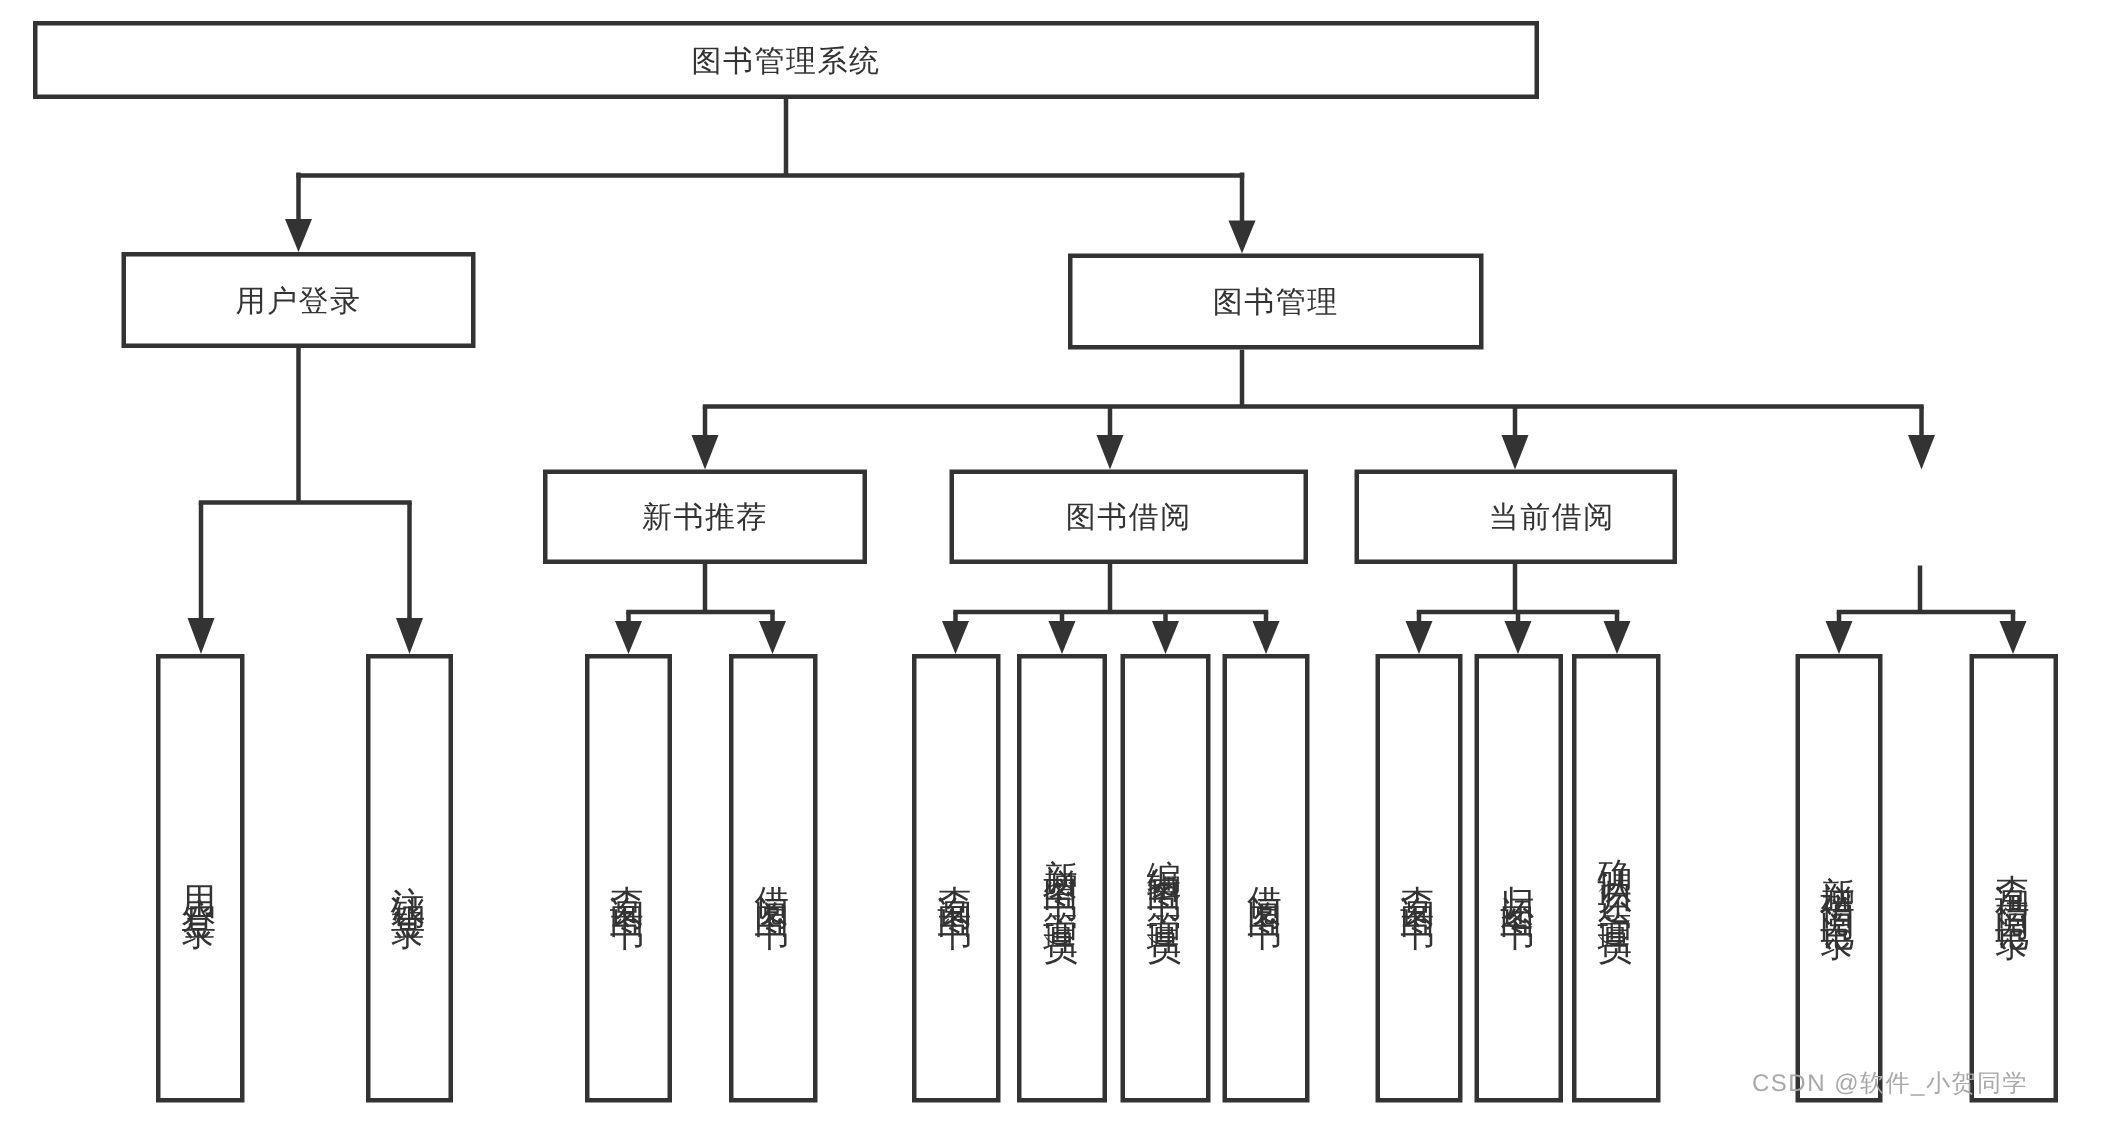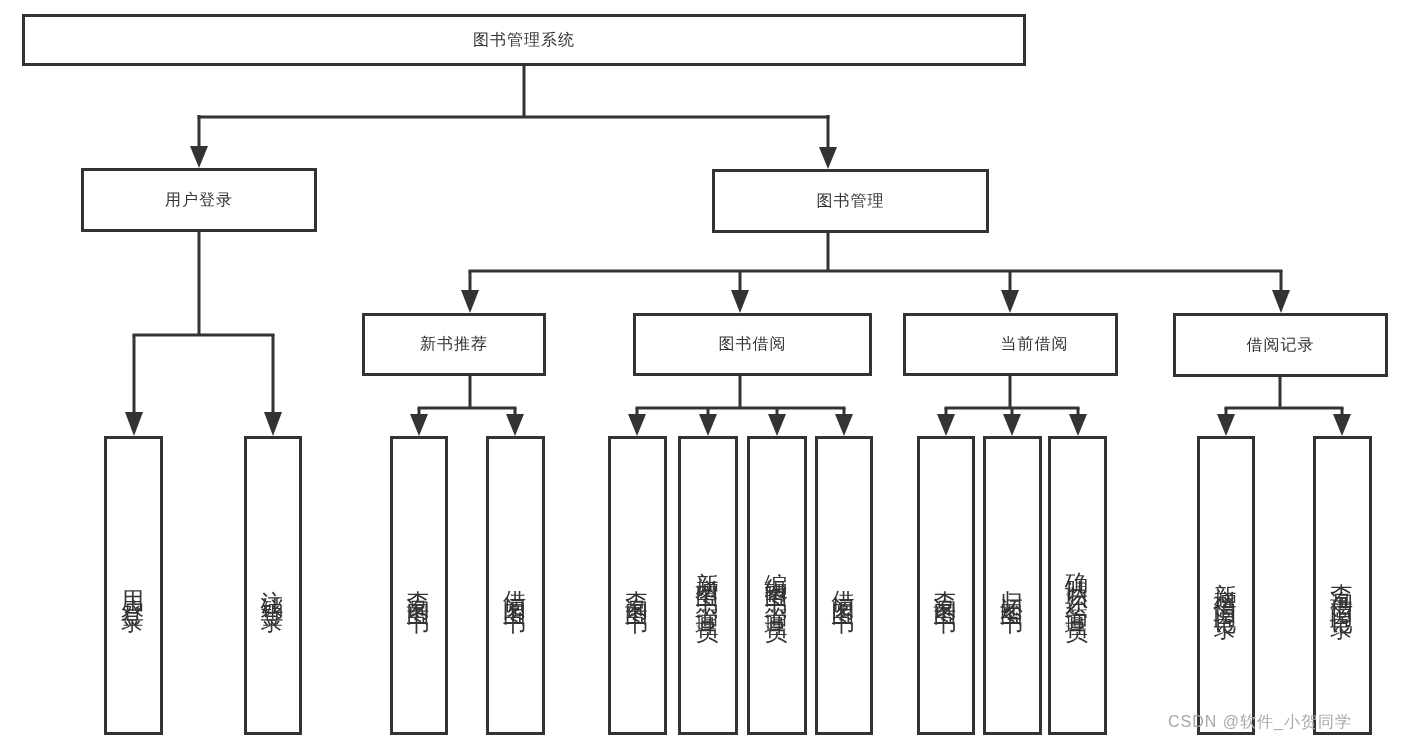--- a/index.html
+++ b/index.html
@@ -19,21 +19,21 @@
   }
   .node {
     position: absolute;
     box-sizing: border-box;
     border: 3px solid #333333;
     background: #ffffff;
     display: flex;
     align-items: center;
     justify-content: center;
     color: #333333;
-    font-size: 16px;
+    font-size: 20px;
     z-index: 2;
     letter-spacing: 1px;
     font-family: Liberation Serif, serif;
   }
   .leaf {
     position: absolute;
     box-sizing: border-box;
     border: 3px solid #333333;
     background: #ffffff;
     top: 436px;
@@ -141,32 +141,29 @@
     <span>图书管理系统</span>
   </div>
 
   <div class="node" style="left:81px; top:168px; width:236px; height:64px;">
     <span>用户登录</span>
   </div>
   <div class="node" style="left:712px; top:169px; width:277px; height:64px;">
     <span>图书管理</span>
   </div>
 
-  <div class="node" style="left:362px; top:313px; width:184px; height:63px;">
+  <div class="node" style="left:362px; top:313px; width:216px; height:63px;">
     <span>新书推荐</span>
   </div>
   <div class="node" style="left:633px; top:313px; width:239px; height:63px;">
     <span>图书借阅</span>
   </div>
   <div class="node" style="left:903px; top:313px; width:215px; height:63px;padding-left:48px;">
     <span>当前借阅</span>
   </div>
-  <div class="node" style="left:1173px; top:313px; width:215px; height:64px;">
-    <span>借阅记录</span>
-  </div>
 
   <div class="leaf" style="left:104px; width:59px;">
     <span>用户登录</span>
   </div>
   <div class="leaf" style="left:244px; width:58px;">
     <span>注销登录</span>
   </div>
 
   <div class="leaf" style="left:390px; width:58px;">
     <span>查询图书</span>

